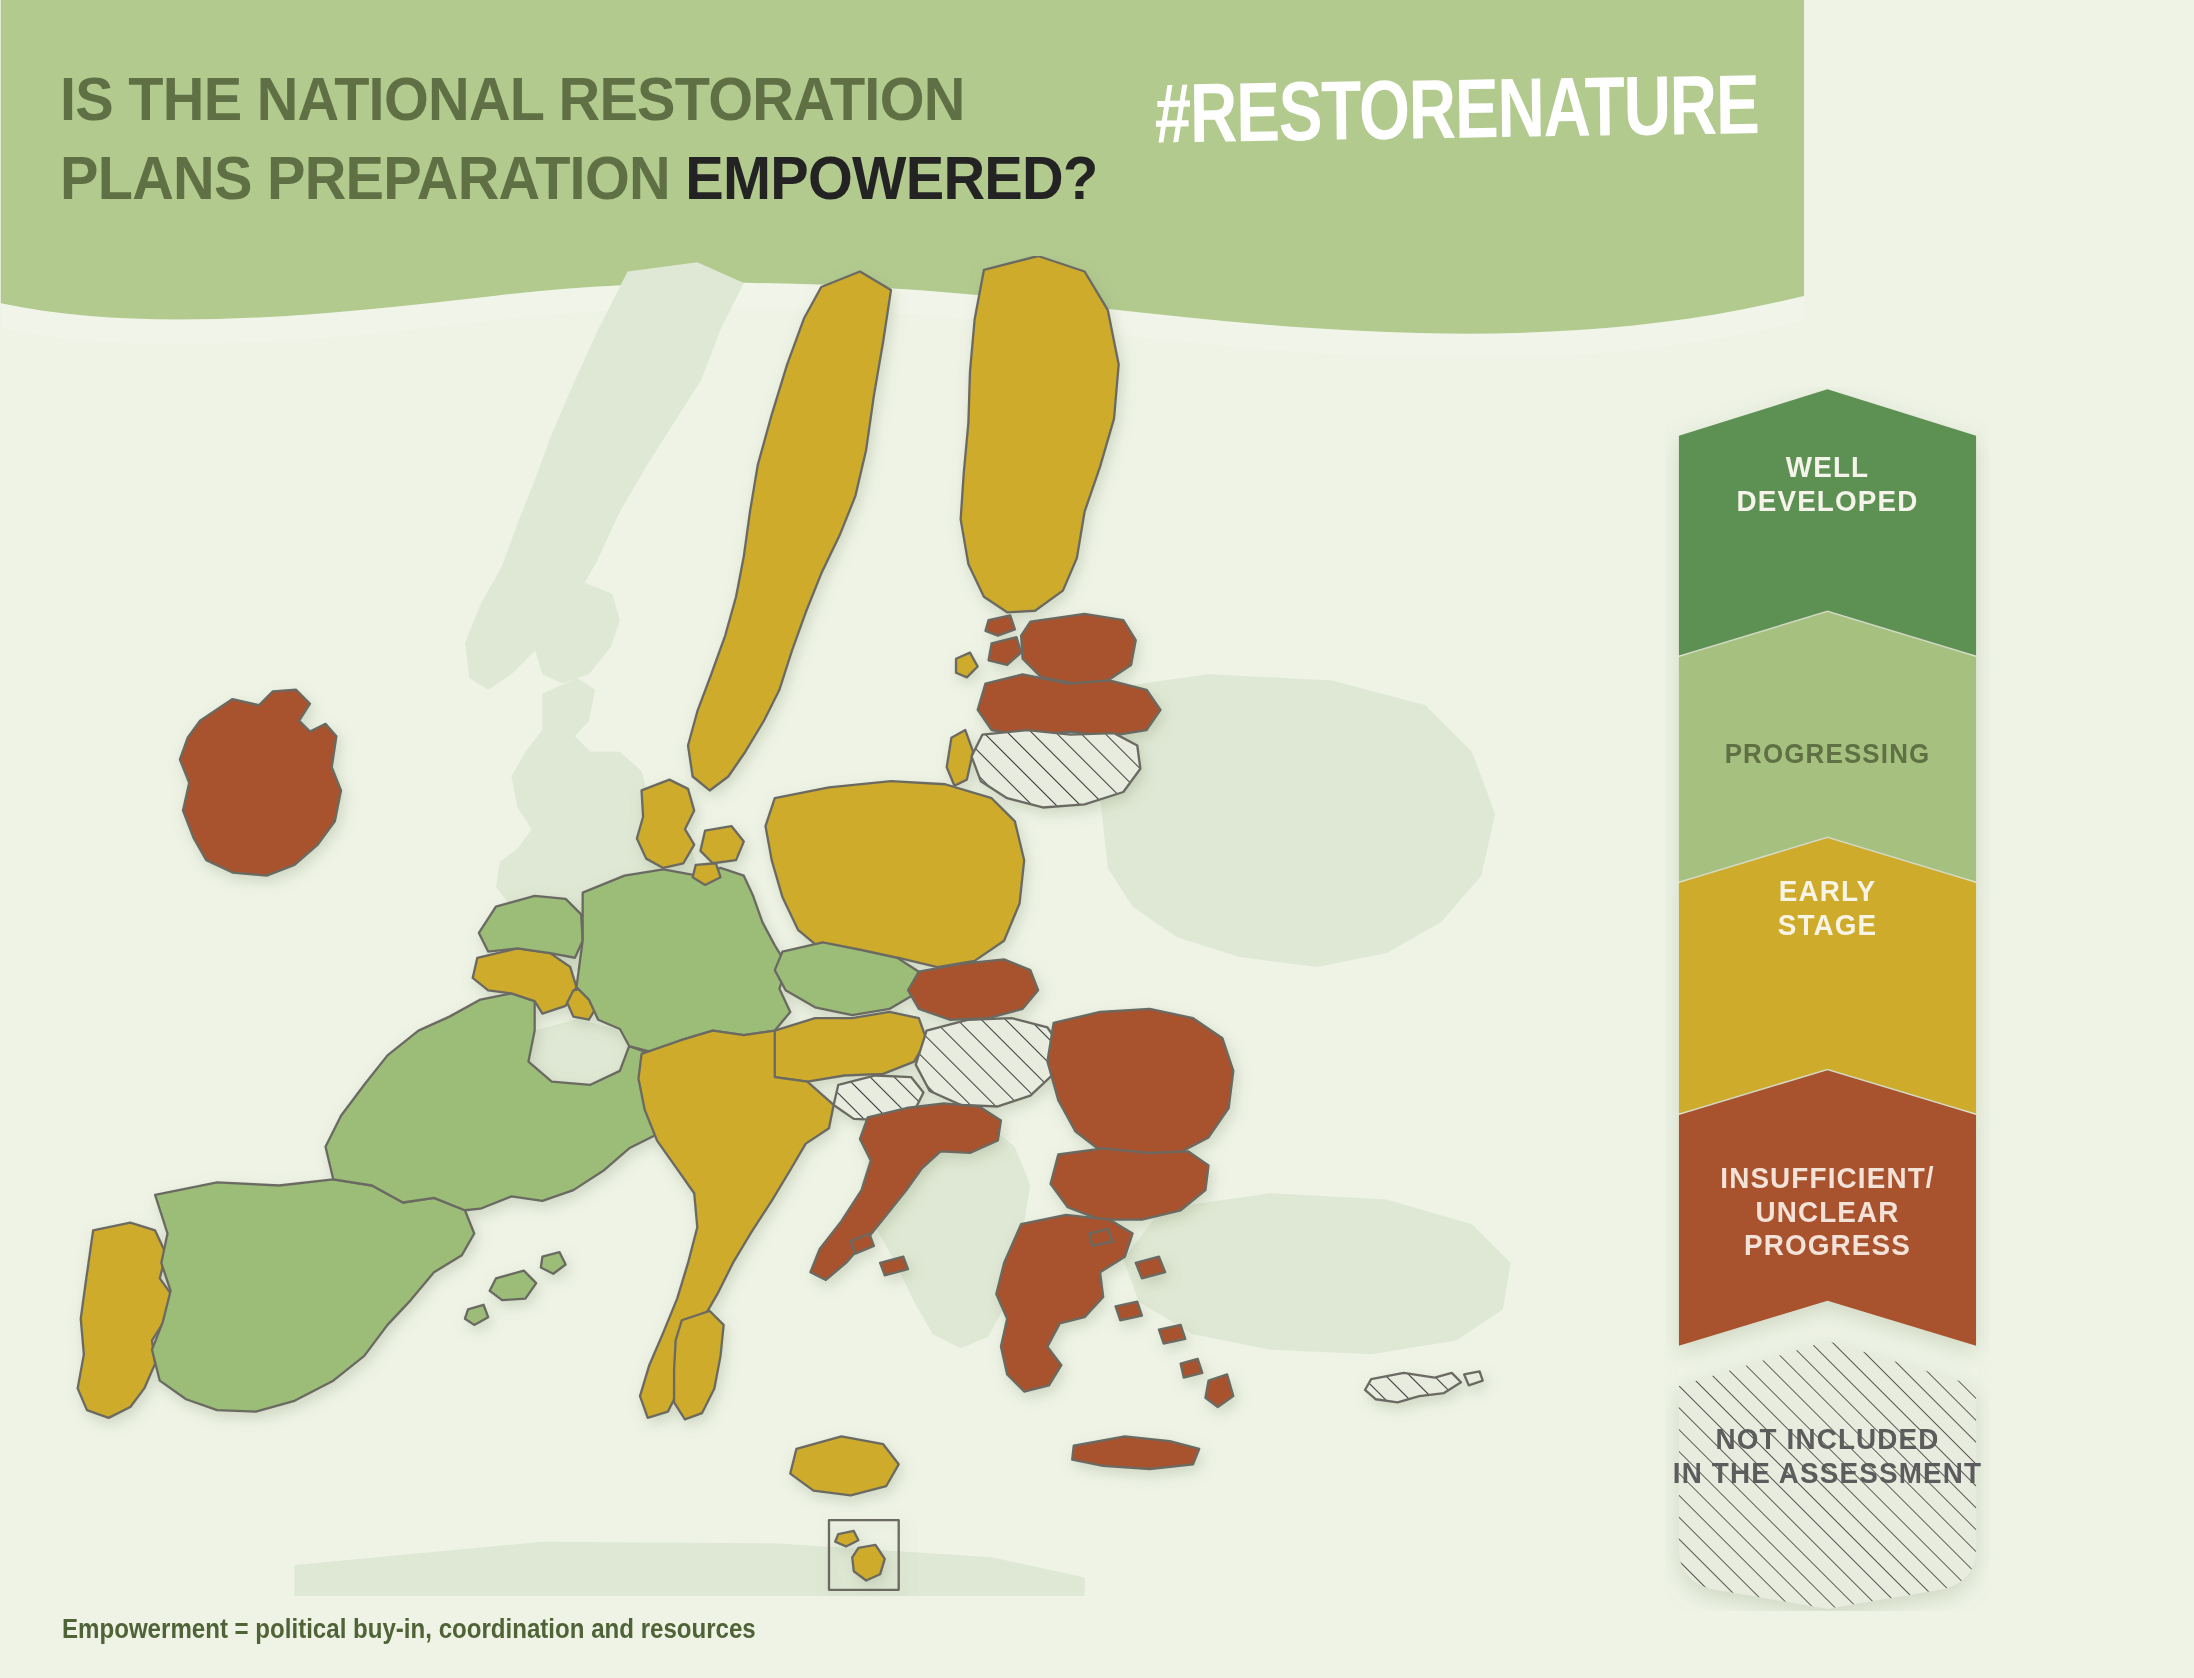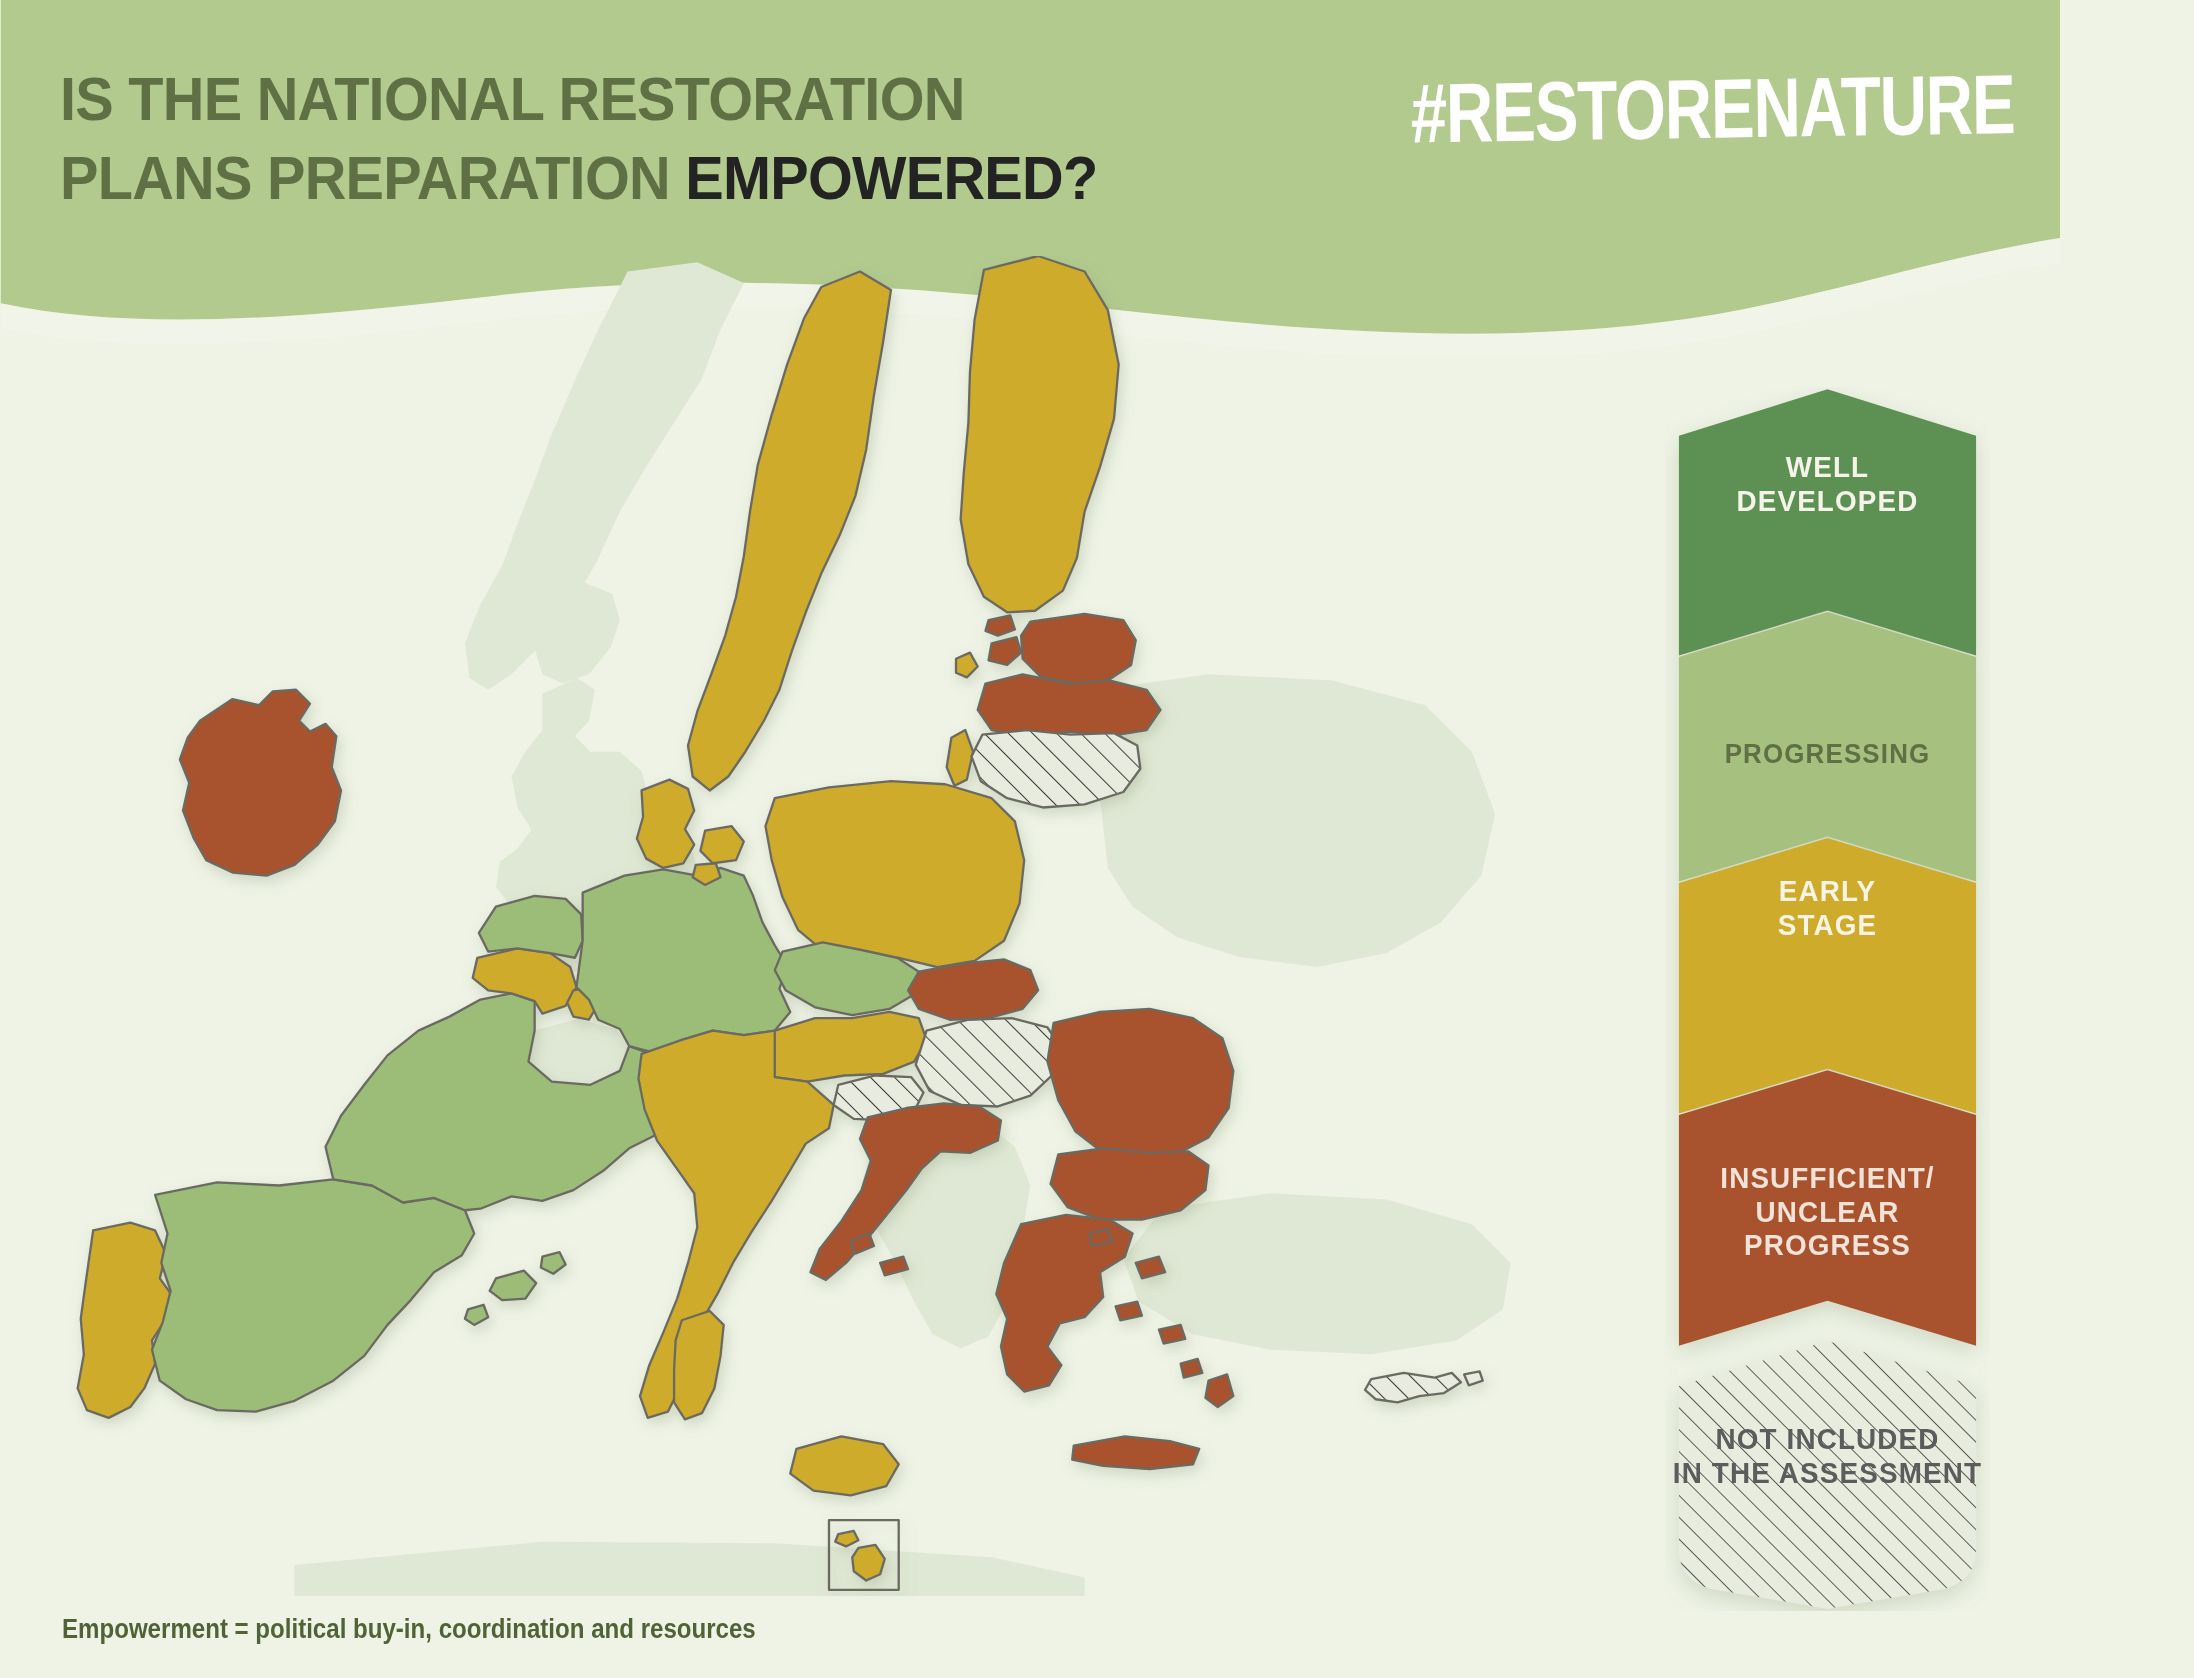--- a/index.html
+++ b/index.html
@@ -6,21 +6,21 @@
   body{
     width:2194px;height:1678px;
     font-family:"Liberation Sans", sans-serif;
     background:#eef3e5;
     overflow:hidden;
     position:relative;
   }
   #root{position:absolute;inset:0;background:#eef3e5;}
 
   
-  .header-wrap{position:absolute;left:0;top:0;width:2060px;height:356px;overflow:hidden;}
+  .header-wrap{position:absolute;left:0;top:0;width:1804px;height:356px;overflow:hidden;}
   .header-svg{position:absolute;left:0;top:0;}
 
   .title{
     position:absolute;left:60px;top:68px;
     font-size:62px;line-height:1.0;
     font-weight:bold;
     letter-spacing:-0.8px;
     color:#5f7044;
     transform:scaleX(0.93);
     transform-origin:left top;

